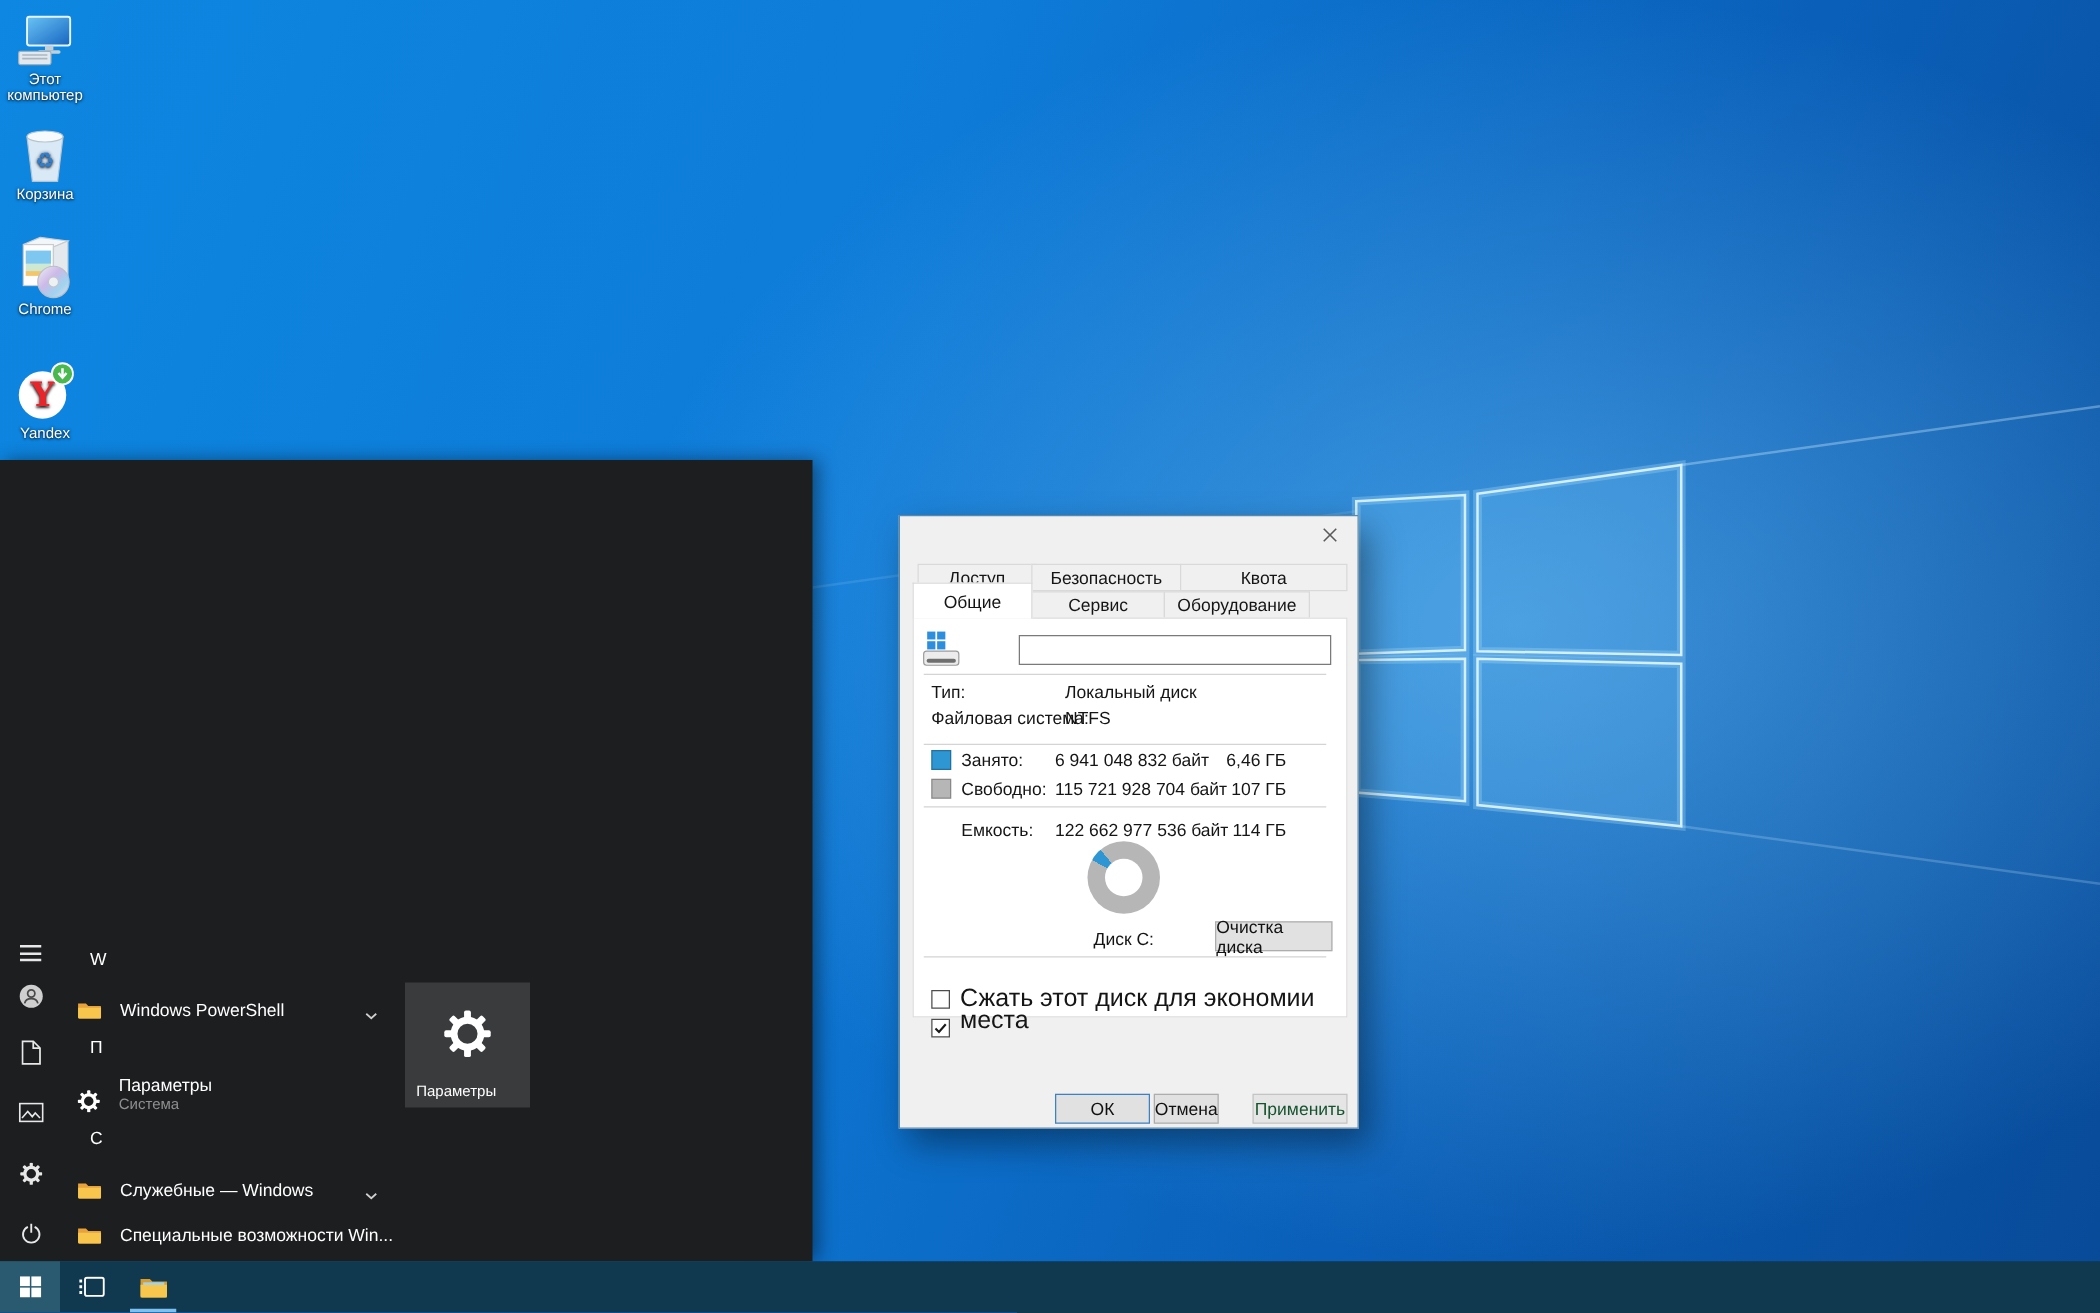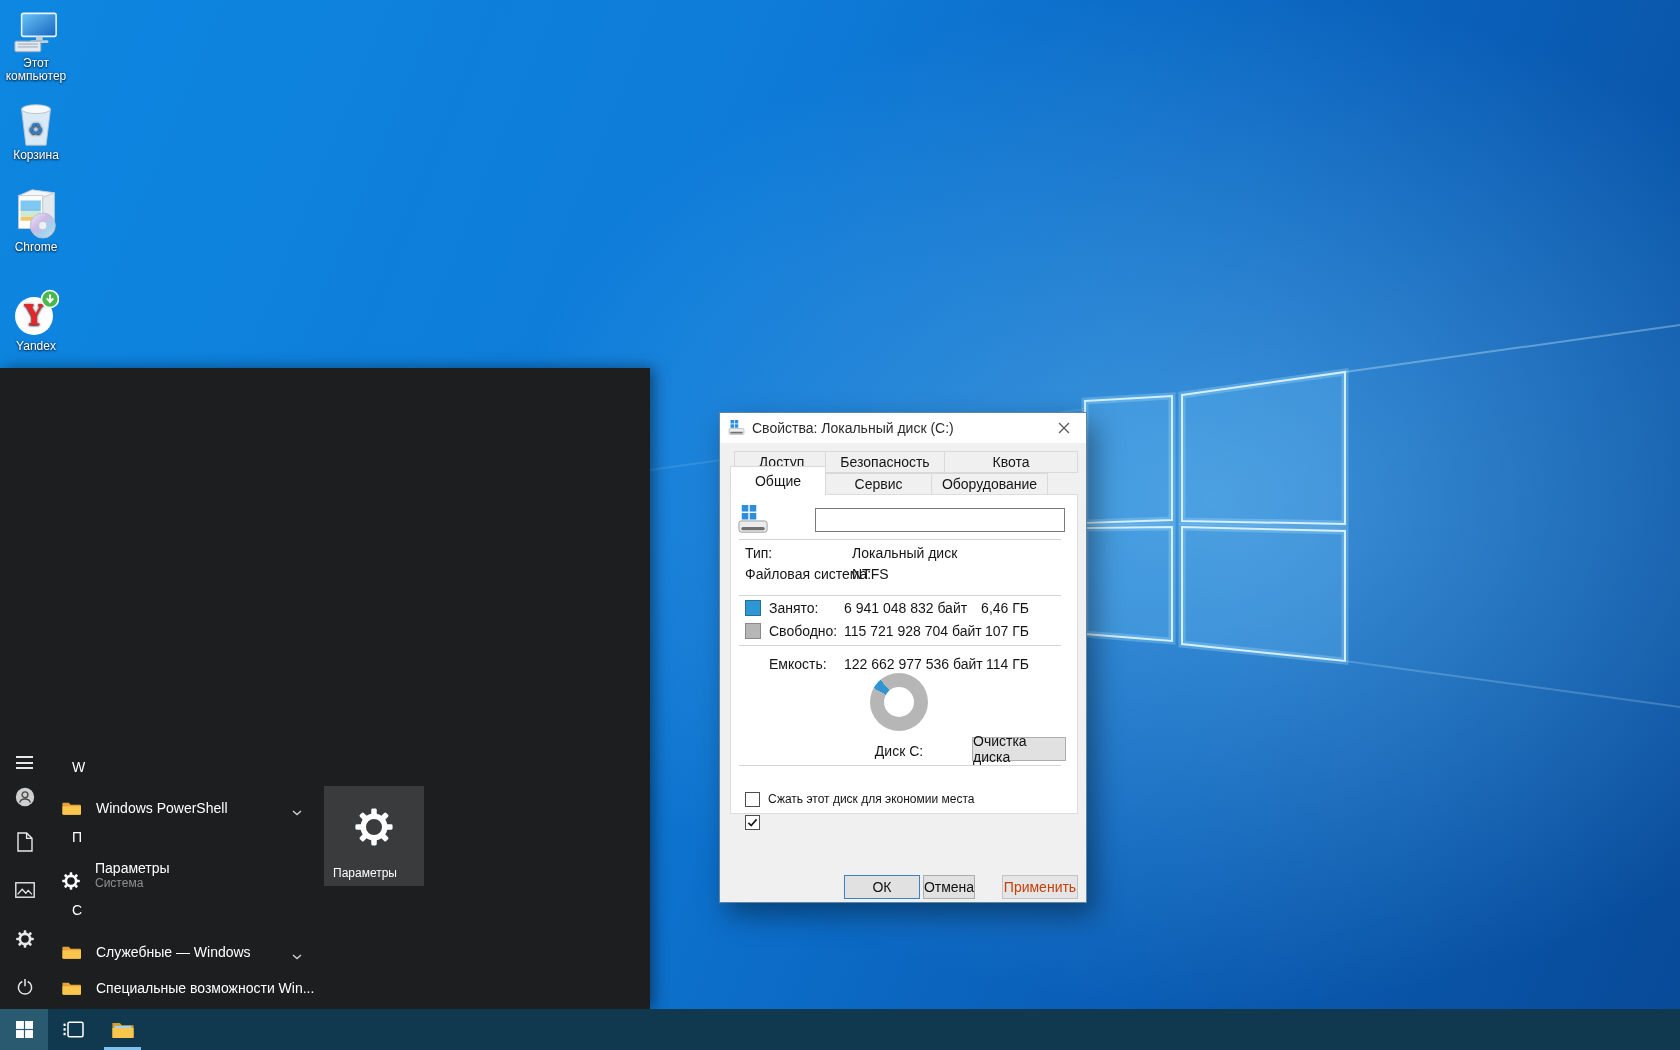--- a/index.html
+++ b/index.html
@@ -51,24 +51,24 @@
   .fld{position:absolute;line-height:17px;white-space:nowrap;}
   .ralign{text-align:right;}
   #vol-input{position:absolute;left:84px;top:13px;width:250px;height:24px;box-sizing:border-box;border:1px solid #7a7a7a;background:#fff;font:14px "Liberation Sans",sans-serif;padding:0 4px;outline:none;}
   .swatch{position:absolute;width:16px;height:16px;box-sizing:border-box;border:1px solid rgba(0,0,0,.25);}
   #donut{position:absolute;left:139px;top:178px;width:58px;height:58px;border-radius:50%;
     background:conic-gradient(#b6b6b6 0deg 299deg,#2e96d3 299deg 320deg,#b6b6b6 320deg 360deg);}
   #donut::after{content:"";position:absolute;inset:14px;background:#fff;border-radius:50%;}
   .winbtn{position:absolute;height:24px;box-sizing:border-box;background:#e1e1e1;border:1px solid #adadad;
     display:flex;align-items:center;justify-content:center;font-size:14px;color:#111;cursor:pointer;}
   #btn-ok{border:1px solid #3c81c3;}
-  #btn-apply{color:#c2410c;background:#e5e5e5;border-color:#c4c4c4;cursor:default;}
+  #btn-apply{color:#14532d;background:#e5e5e5;border-color:#c4c4c4;cursor:default;}
   .cbx{position:absolute;width:15px;height:15px;box-sizing:border-box;background:#fff;border:1px solid #4d4d4d;}
   .cbx svg{position:absolute;left:0;top:0;}
-  .cblbl{position:absolute;left:37px;font-size:12px;line-height:17px;}
+  .cblbl{position:absolute;left:37px;font-size:20px;line-height:17px;}
 
   
   #taskbar{position:absolute;left:0;top:1009px;width:1680px;height:41px;background:#10384e;color:#fff;}
   #start-button{position:absolute;left:0;top:0;width:48px;height:41px;background:#2a5a6f;display:flex;align-items:center;justify-content:center;cursor:pointer;}
   .tb-btn{position:absolute;top:0;height:41px;display:flex;align-items:center;justify-content:center;cursor:pointer;}
   #explorer-underline{position:absolute;left:104px;top:38px;width:37px;height:3px;background:#7cc1f0;}
 </style>
 </head>
 <body>
 
@@ -344,26 +344,20 @@
         </svg>
     </div>
     <div class="rail-btn" style="top:607px">
       <svg width="18" height="18">
           <use href="#sym-power"></use>
         </svg>
     </div>
   </div>
 
   <div id="dialog">
-    <div id="dlg-titlebar">
-      <svg width="17" height="16" viewBox="0 0 34 32" style="margin-left:8px">
-          <use href="#sym-drive"></use>
-        </svg>
-      <span id="dlg-title">Свойства: Локальный диск (C:)</span>
-    </div>
     <div id="dlg-close">
       <svg width="12" height="12">
           <use href="#sym-close"></use>
         </svg>
     </div>
 
     <div class="tab" style="left:14px;top:38px;width:95px">
       <span>Доступ</span>
       </div>
     <div class="tab" style="left:105px;top:38px;width:120px">

